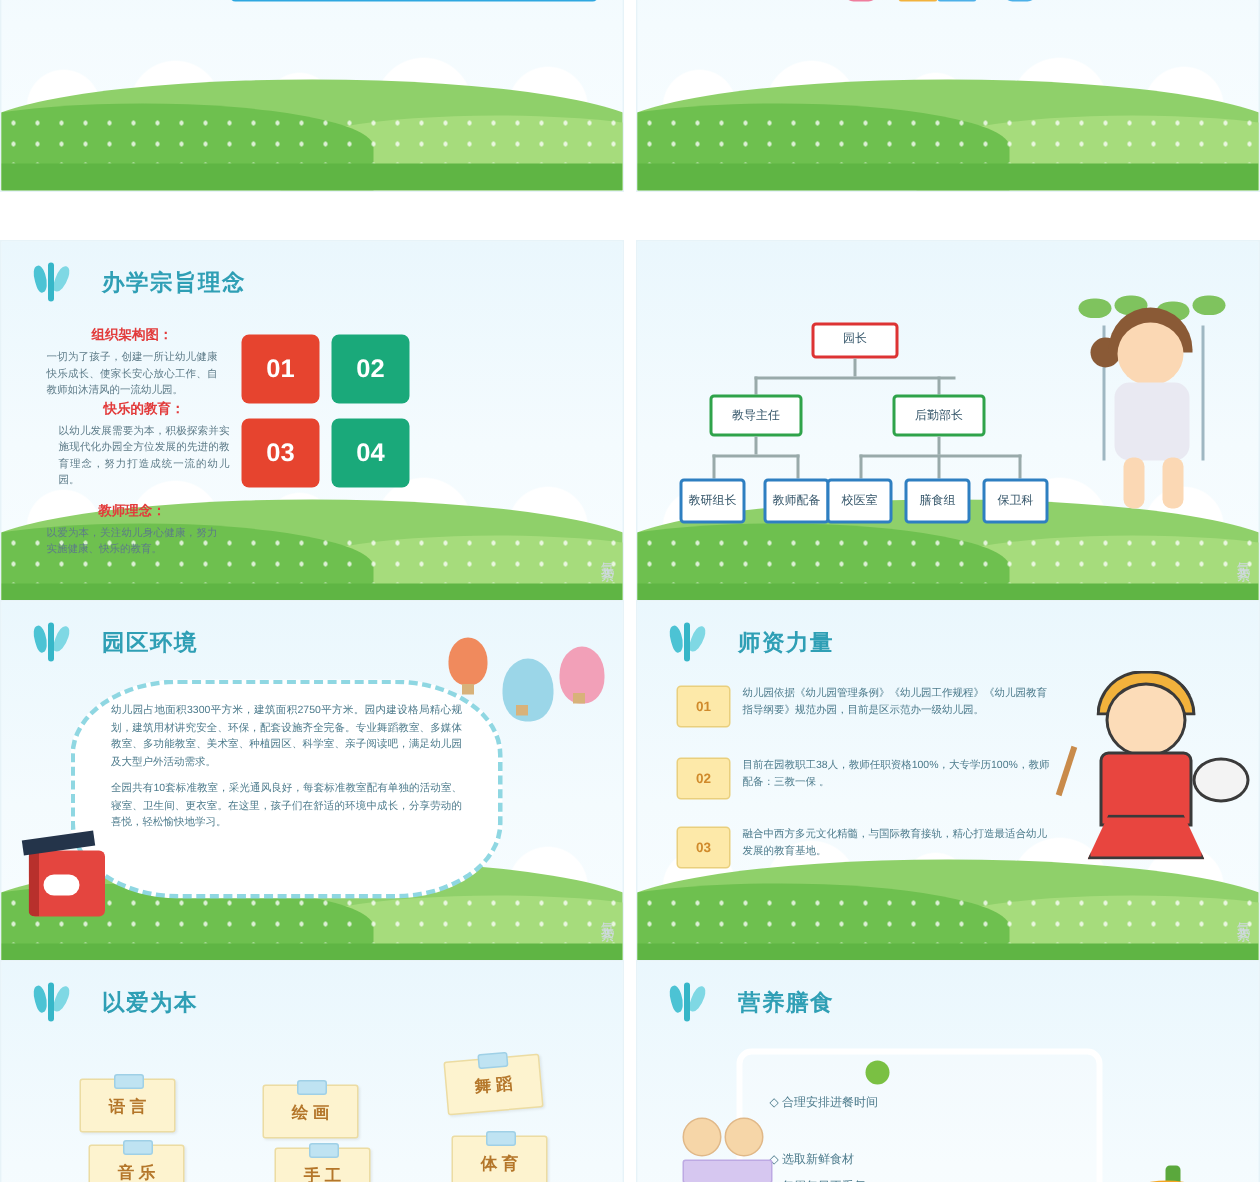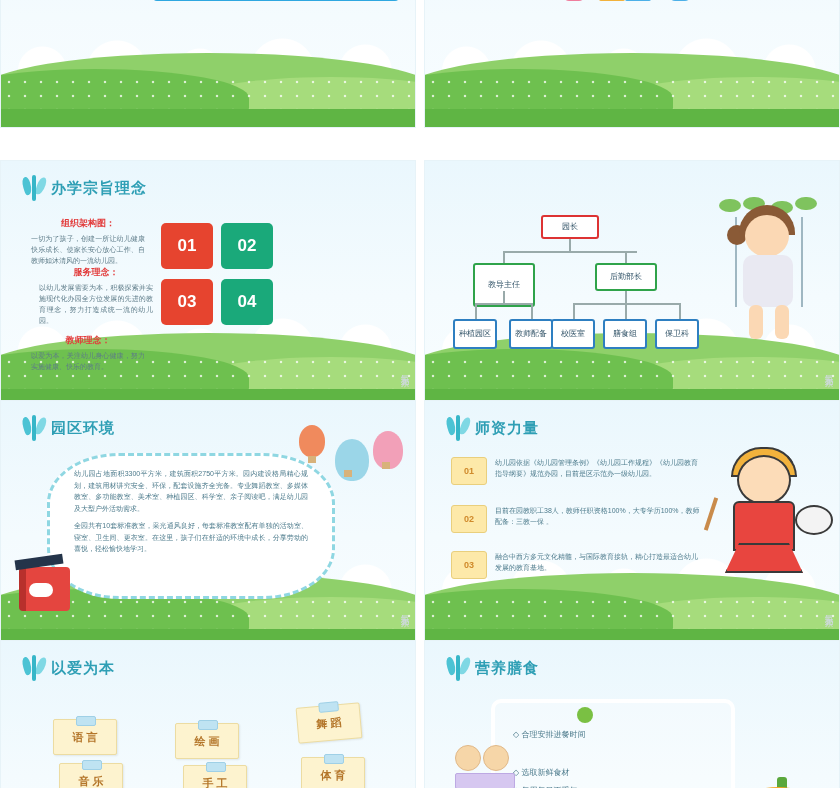--- a/index.html
+++ b/index.html
@@ -27,21 +27,21 @@
   .hill{position:absolute;left:-20px;right:-20px;border-radius:50% 50% 0 0;}
   .hill-a{bottom:0;height:74px;background:#8fd06a;}
   .hill-b{bottom:0;height:58px;background:#6ec04f;left:-60px;right:40%;}
   .hill-c{bottom:0;height:50px;background:#a6dc7c;left:45%;right:-60px;}
   .grassline{position:absolute;left:0;right:0;bottom:0;height:18px;background:#5fb544;}
   .dots{position:absolute;left:0;right:0;bottom:18px;height:34px;
     background:radial-gradient(circle,#ffffff 1.4px,transparent 1.6px) 0 0/16px 14px;
     opacity:.75;}
 
   
-  .title-row{position:absolute;left:22px;top:14px;display:flex;align-items:center;gap:6px;}
+  .title-row{position:absolute;left:22px;top:14px;display:flex;align-items:center;gap:23px;}
   .logo{width:22px;height:26px;position:relative;}
   .logo i{position:absolute;left:9px;top:0;width:4px;height:26px;background:#36b6c8;border-radius:2px;transform:rotate(0deg);}
   .logo b{position:absolute;top:2px;width:8px;height:18px;background:#4cc3d4;border-radius:60% 40% 70% 30%;}
   .logo b.l{left:0;transform:rotate(-18deg);}
   .logo b.r{right:0;transform:rotate(18deg);background:#7fd8e4;}
   .slide-title{font-size:15px;font-weight:bold;color:#2f9fb5;letter-spacing:1px;}
 
   .wm{position:absolute;right:4px;bottom:34px;font-size:9px;color:#cfd9de;letter-spacing:2px;writing-mode:vertical-rl;}
 
   
@@ -73,21 +73,21 @@
   .g-body{position:absolute;left:34px;top:58px;width:50px;height:52px;border-radius:10px;background:#e9e9f2;}
   .g-leg{position:absolute;top:108px;width:14px;height:34px;background:#fbd8b4;border-radius:6px;}
   .rope{position:absolute;top:0;width:2px;height:90px;background:#9fb7c2;}
   .leafbranch{position:absolute;left:10px;top:0;width:100px;height:26px;}
   .leaf{position:absolute;width:22px;height:13px;border-radius:11px/7px;background:#7fc35e;}
 
   
   .org{position:absolute;left:20px;top:54px;width:260px;height:170px;}
   .obox{position:absolute;background:#fff;border:2px solid #888;border-radius:3px;font-size:8px;color:#35566a;display:flex;align-items:center;justify-content:center;text-align:center;line-height:10px;padding:2px;box-sizing:border-box;}
   .ob-top{left:96px;top:0;width:58px;height:24px;border-color:#d33;font-family:Liberation Mono, monospace;}
-  .ob-m1{left:28px;top:48px;width:62px;height:44px;border-color:#2fa34a;}
+  .ob-m1{left:28px;top:48px;width:62px;height:28px;border-color:#2fa34a;}
   .ob-m2{left:150px;top:48px;width:62px;height:28px;border-color:#2fa34a;}
   .ob-b{top:104px;width:44px;height:30px;border-color:#2e7fc1;}
   .obl{position:absolute;background:#9aa;}
 
   
   .cloudcard{position:absolute;left:46px;top:52px;width:288px;height:146px;background:#fff;border:3px dashed #8fd7e2;border-radius:72px/50px;padding:12px 24px;box-sizing:border-box;}
   .cloudcard p{margin:0;font-size:7px;line-height:11.5px;color:#4d7b8c;text-align:justify;}
   .balloon{position:absolute;width:26px;height:32px;border-radius:50% 50% 45% 45%;}
   .balloon:after{content:"";position:absolute;left:9px;top:31px;width:8px;height:7px;background:#d8b27a;}
   .book-char{position:absolute;left:12px;bottom:24px;width:58px;height:70px;}
@@ -182,21 +182,21 @@
         </div>
       <div class="slide-title">办学宗旨理念</div>
     </div>
 
     <div class="philo">
       <div class="philo-col">
         <div class="philo-h">组织架构图：</div>
         <div class="philo-p">一切为了孩子，创建一所让幼儿健康快乐成长、使家长安心放心工作、自教师如沐清风的一流幼儿园。</div>
       </div>
       <div class="philo-col" style="margin-left:8px">
-        <div class="philo-h">服务理念：</div>
+        <div class="philo-h">快乐的教育：</div>
         <div class="philo-p">以幼儿发展需要为本，积极探索并实施现代化办园全方位发展的先进的教育理念，努力打造成统一流的幼儿园。</div>
       </div>
       <div class="philo-row2">
         <div class="philo-col">
           <div class="philo-h">教师理念：</div>
           <div class="philo-p">以爱为本，关注幼儿身心健康，努力实施健康、快乐的教育。</div>
         </div>
       </div>
     </div>
 
@@ -230,21 +230,21 @@
       <div class="obox ob-m2">后勤部长</div>
       <div class="obl" style="left:58px;top:76px;width:2px;height:12px"></div>
       <div class="obl" style="left:30px;top:88px;width:58px;height:2px"></div>
       <div class="obl" style="left:30px;top:88px;width:2px;height:16px"></div>
       <div class="obl" style="left:86px;top:88px;width:2px;height:16px"></div>
       <div class="obl" style="left:180px;top:76px;width:2px;height:12px"></div>
       <div class="obl" style="left:128px;top:88px;width:108px;height:2px"></div>
       <div class="obl" style="left:128px;top:88px;width:2px;height:16px"></div>
       <div class="obl" style="left:180px;top:88px;width:2px;height:16px"></div>
       <div class="obl" style="left:234px;top:88px;width:2px;height:16px"></div>
-      <div class="obox ob-b" style="left:8px">种植园区</div>
+      <div class="obox ob-b" style="left:8px">教研组长</div>
       <div class="obox ob-b" style="left:64px">教师配备</div>
       <div class="obox ob-b" style="left:106px;left:106px">校医室</div>
       <div class="obox ob-b" style="left:158px">膳食组</div>
       <div class="obox ob-b" style="left:210px">保卫科</div>
     </div>
 
     <div class="girl-swing">
       <div class="leafbranch">
         <div class="leaf" style="left:0;top:2px"></div>
         <div class="leaf" style="left:24px;top:0"></div>

